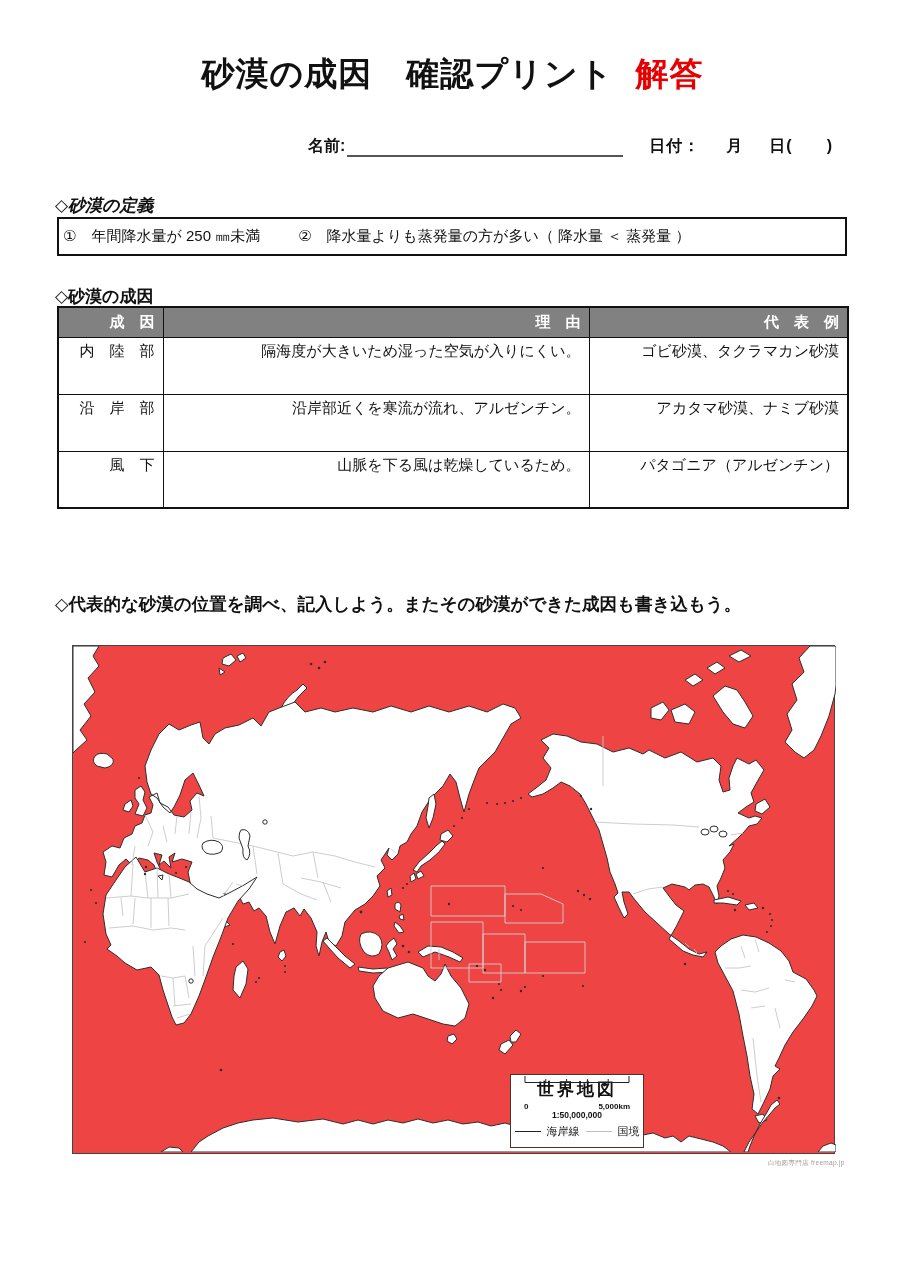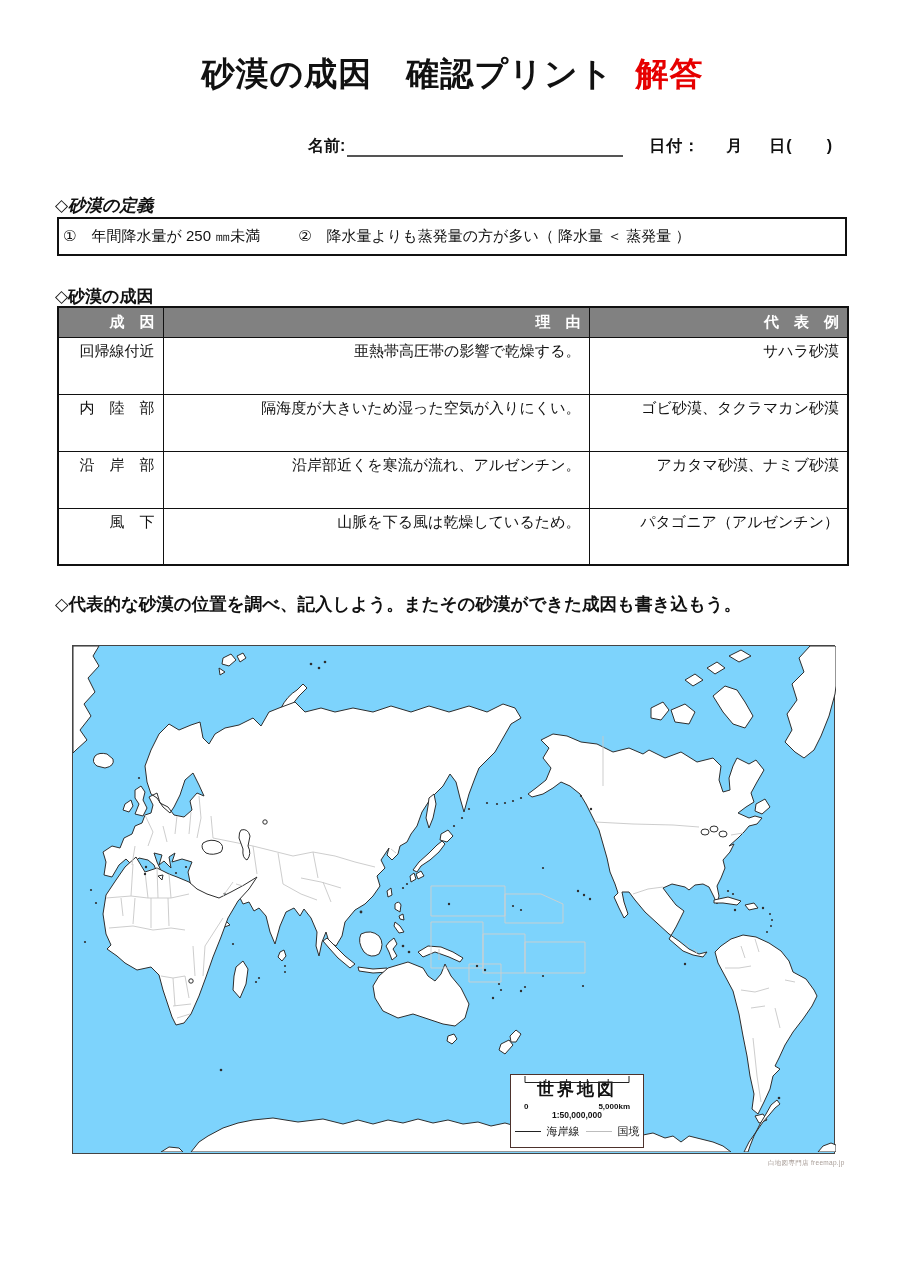--- a/index.html
+++ b/index.html
@@ -33,21 +33,21 @@
                  padding:4px 8px; vertical-align:top; text-align:right; }
   table.causes { border:2.5px solid #111; }
   table.causes th { background:#818181; color:#fff; font-weight:bold; height:30px;
                  vertical-align:middle; padding-left:10px; }
   table.causes td { height:57px; }
   col.c1 { width:105px; } col.c2 { width:426px; } col.c3 { width:259px; }
 
   .map-heading { top:592px; font-size:17.5px; }
 
   .map-frame { position:absolute; left:72px; top:645px; width:763px; height:509px;
-               border:1.4px solid #444; background:#7dd3fc; }
+               border:1.4px solid #444; background:#ef4444; }
   .map-frame svg { position:absolute; inset:0; }
 
   .legend-box { position:absolute; left:437px; top:428px; width:134px; height:74px;
                 background:#fff; border:1.6px solid #4d322c; text-align:center;
                 padding-top:3px; z-index:5; }
   .legend-title { font-size:17px; font-weight:bold; letter-spacing:3px; }
   .scale-nums { display:flex; justify-content:space-between; padding:0 13px;
                 font-size:8px; font-weight:bold; line-height:8px; margin-top:2px; }
   .scale-bar { display:block; margin:0 auto; }
   .scale-ratio { font-size:8.5px; font-weight:bold; line-height:9px; }
@@ -90,25 +90,20 @@
         <col class="c3">
       </colgroup>
     <thead>
       <tr>
         <th>成　因</th>
         <th>理　由</th>
         <th>代　表　例</th>
       </tr>
     </thead>
     <tbody>
-      <tr>
-        <td>回帰線付近</td>
-        <td>亜熱帯高圧帯の影響で乾燥する。</td>
-        <td>サハラ砂漠</td>
-      </tr>
       <tr>
         <td>内　陸　部</td>
         <td>隔海度が大きいため湿った空気が入りにくい。</td>
         <td>ゴビ砂漠、タクラマカン砂漠</td>
       </tr>
       <tr>
         <td>沿　岸　部</td>
         <td>沿岸部近くを寒流が流れ、アルゼンチン。</td>
         <td>アカタマ砂漠、ナミブ砂漠</td>
       </tr>

